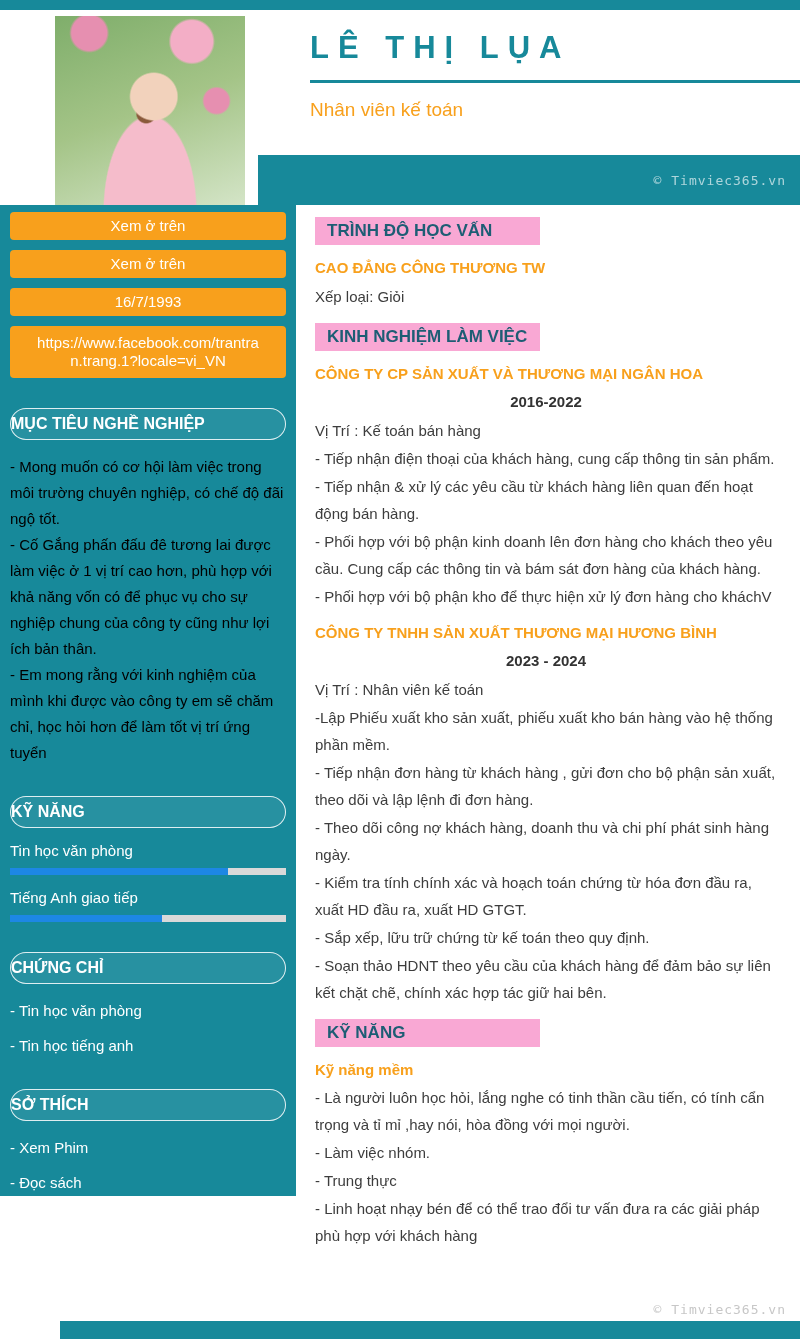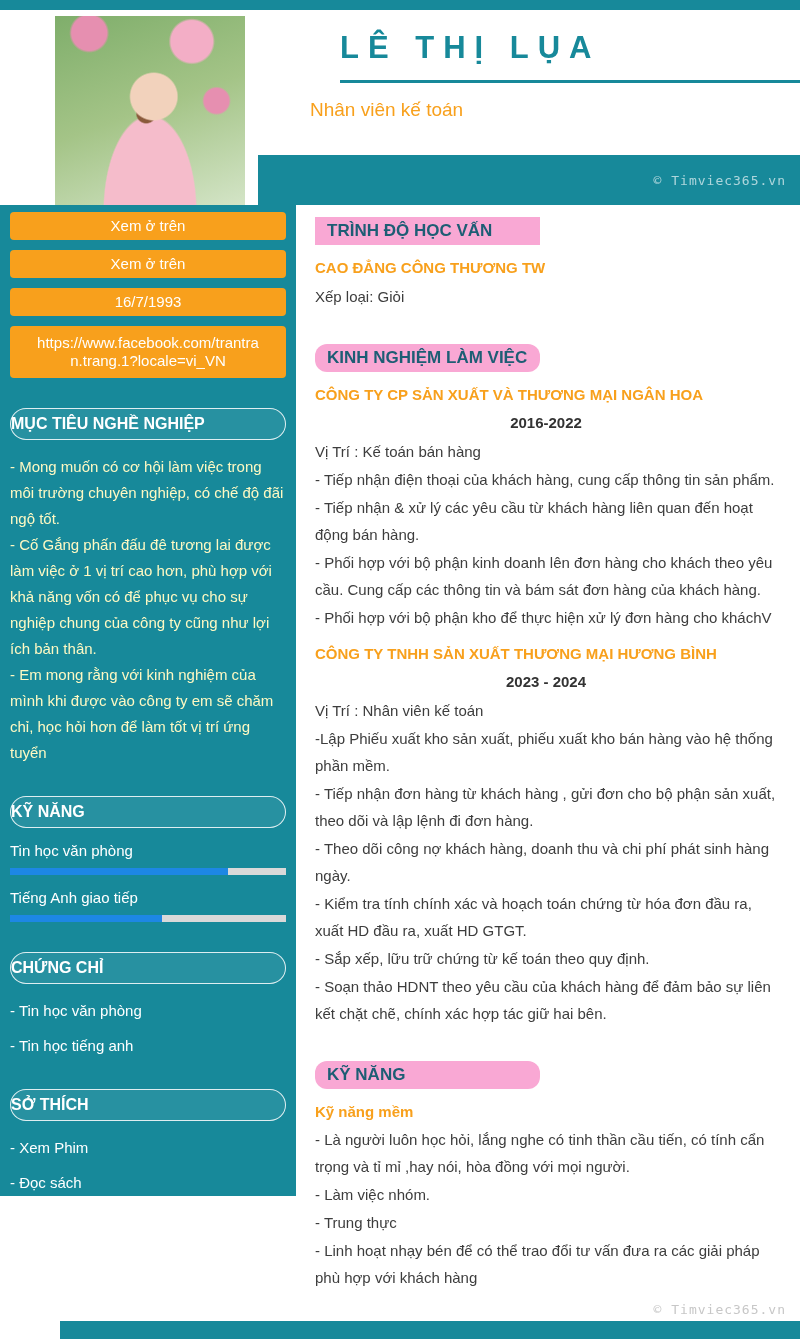--- a/index.html
+++ b/index.html
@@ -39,21 +39,20 @@
 
   
   .header {
     position: absolute; left: 310px; top: 30px; width: 490px;
   }
   .name {
     font-size: 31px; font-weight: bold; color: #17899a;
     letter-spacing: 9px; padding-bottom: 14px;
     border-bottom: 3px solid #17899a;
     white-space: nowrap;
-    margin-left: 30px;
   }
   .job-title {
     margin-top: 16px; font-size: 19px; color: #f8a01c;
   }
 
   
   .photo {
     position: absolute; left: 55px; top: 16px; width: 190px; height: 212px;
     background-color: #9ab87a;
     background-image:
@@ -85,21 +84,21 @@
   .side-title {
     margin-top: 30px; margin-bottom: 14px;
     border: 1px solid rgba(255,255,255,0.85);
     border-radius: 16px;
     background: rgba(255,255,255,0.07);
     text-align: left;
     font-size: 16px; font-weight: bold; color: #ffffff;
     padding: 6px 0;
   }
   .objective {
-    font-size: 15px; line-height: 26px; color: #fef9c3;
+    font-size: 15px; line-height: 26px; color: #000000;
     white-space: pre-line;
   }
   .skill { margin-top: 14px; }
   .skill-label { font-size: 15px; color: #ffffff; }
   .skill-bar {
     margin-top: 9px; height: 7px; background: #d9d9d9; width: 100%;
   }
   .skill-fill { height: 7px; background: #1d87e4; }
   .side-item { font-size: 15px; line-height: 26px; color: #ffffff; margin-top: 9px; }
 
@@ -107,21 +106,21 @@
   .content {
     position: absolute; left: 315px; top: 217px; width: 462px;
     color: #3d3d3d;
   }
   .sec-title {
     width: 225px; height: 28px; line-height: 28px;
     background: #f9a8d4; color: #1d5d74;
     font-size: 17px; font-weight: bold;
     padding-left: 12px;
   }
-  .mt { margin-top: 34px; border-radius: 12px; }
+  .mt { margin-top: 13px; }
   .mt2 { margin-top: 20px; }
   .org {
     margin-top: 10px; font-size: 15px; font-weight: bold; color: #f8a01c;
     line-height: 26px;
   }
   .period {
     margin-top: 2px; font-size: 15px; font-weight: bold; color: #333333;
     text-align: center; line-height: 26px;
   }
   .line { margin-top: 2px; font-size: 15px; line-height: 27px; }

